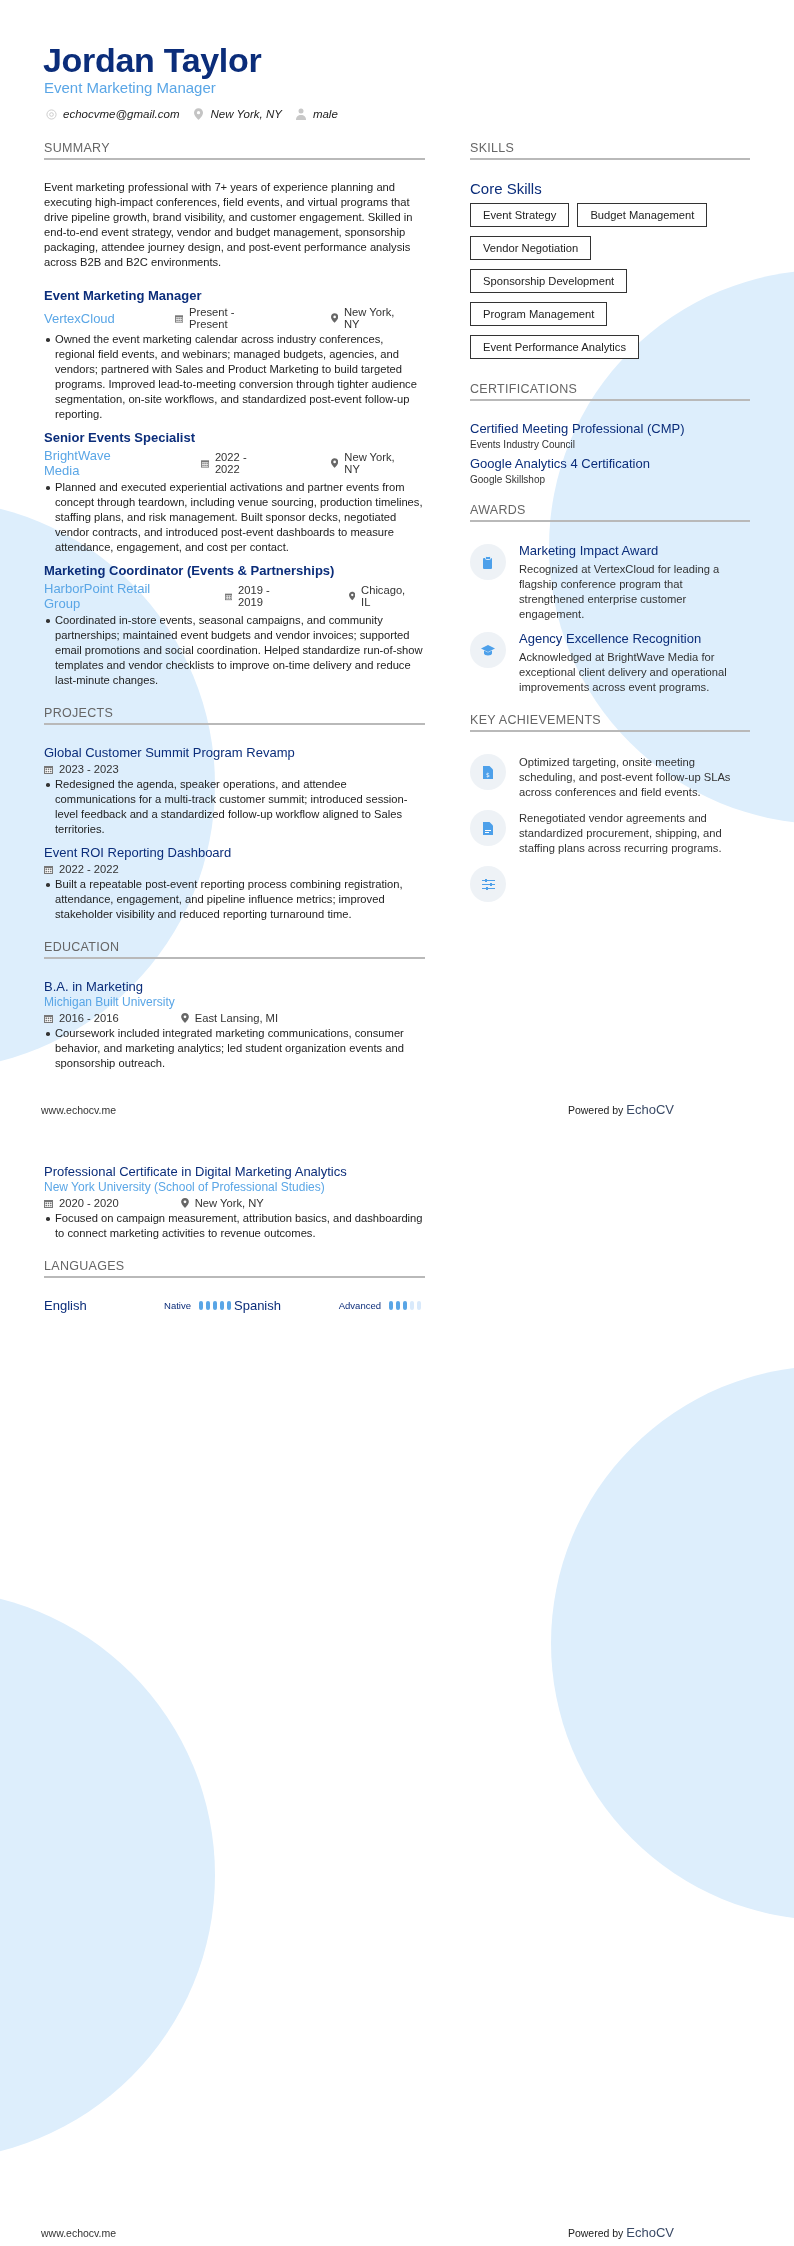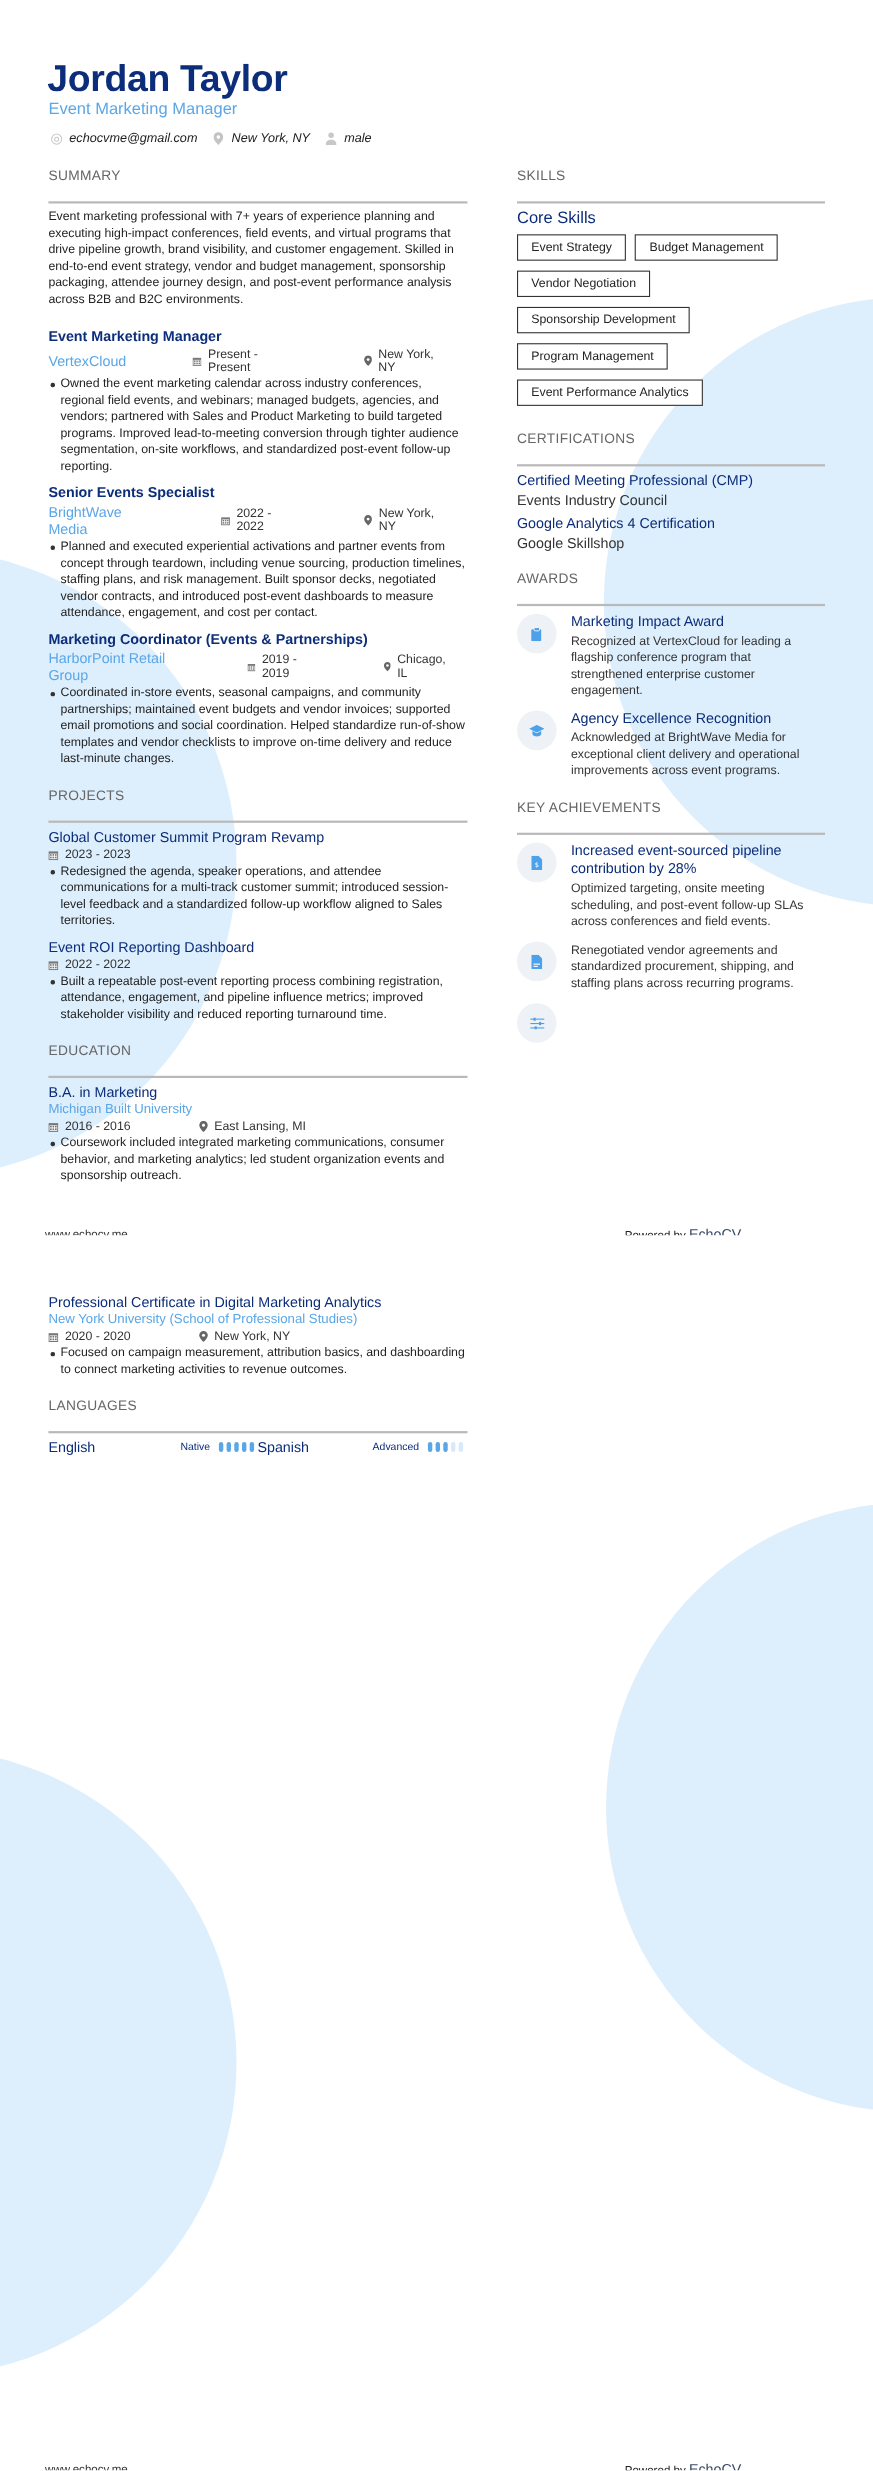--- a/index.html
+++ b/index.html
@@ -1,31 +1,31 @@
 <!DOCTYPE html>
 <html><head>
 <meta charset="utf-8">
 <style>
   * { box-sizing: border-box; margin: 0; padding: 0; }
   html, body { width: 794px; background: #ffffff; }
   body { font-family: "Liberation Sans", sans-serif; color: #222; }
   .page { position: relative; width: 794px; height: 1123px; overflow: hidden; background: #fff; }
   .circle { position: absolute; border-radius: 50%; background: #ddeefc; z-index: 0; }
-  .content { position: absolute; left: 0; top: 12px; width: 716px; height: 1123px; z-index: 1; }
+  .content { position: absolute; left: 0; top: 0; width: 716px; height: 1123px; z-index: 1; }
 
   .name { position: absolute; left: 43px; top: 41px; font-size: 34px; font-weight: bold; color: #0b2d7a; letter-spacing: -0.3px; }
   .title { position: absolute; left: 44px; top: 79px; font-size: 15px; color: #5aa6e6; }
   .contacts { position: absolute; left: 45px; top: 108px; display: flex; align-items: center; font-size: 11.5px; color: #222; }
   .contact { display: flex; align-items: center; margin-right: 13px; font-style: italic; }
   .cicon { width: 12px; height: 12px; margin-right: 6px; display: inline-flex; align-items: center; justify-content: center; }
 
   .col-left { position: absolute; left: 44px; width: 381px; }
   .col-right { position: absolute; left: 470px; width: 280px; }
 
-  .sec-h { font-size: 12.5px; color: #666; letter-spacing: 0.3px; padding-bottom: 16px; border-bottom: 2px solid #b9b9b9; margin-bottom: 5px; text-transform: uppercase; }
+  .sec-h { font-size: 12.5px; color: #666; letter-spacing: 0.3px; padding-bottom: 3px; border-bottom: 2px solid #b9b9b9; margin-bottom: 20px; text-transform: uppercase; }
   .sec { margin-bottom: 18px; }
   .para { font-size: 11.2px; line-height: 15px; color: #222; }
 
   .job-title { font-size: 13px; font-weight: bold; color: #0b2d7a; margin-top: 2px; }
   .job-meta { display: flex; align-items: center; font-size: 11.2px; color: #333; margin-top: 3px; margin-bottom: 2px; gap: 44px; }
   .company { font-size: 13px; color: #5aa6e6; margin-right: 16px; }
   .meta-item { display: flex; align-items: center; margin-right: 18px; }
   .ico-cal { width: 9px; height: 9px; margin-right: 6px; }
   .ico-pin { width: 8px; height: 10px; margin-right: 6px; }
   .bullets { list-style: none; font-size: 11.2px; line-height: 15px; color: #222; margin-bottom: 8px; }
@@ -34,21 +34,21 @@
 
   .proj-title { font-size: 13px; color: #0b2d7a; margin-top: 2px; }
   .edu-degree { font-size: 13px; color: #0b2d7a; }
   .edu-school { font-size: 12px; color: #5aa6e6; margin-top: 1px; }
 
   .core-h { font-size: 15px; color: #0b2d7a; margin: 2px 0 6px; }
   .tags { display: flex; flex-wrap: wrap; }
   .tag { border: 1px solid #333; font-size: 11.2px; color: #222; padding: 5px 12px; margin: 0 8px 9px 0; background: #fff; }
 
   .cert-name { font-size: 13px; color: #0b2d7a; margin-top: 4px; }
-  .cert-org { font-size: 13px; color: #333; margin-top: 3px; margin-bottom: 6px; }
+  .cert-org { font-size: 10px; color: #333; margin-top: 3px; margin-bottom: 6px; }
 
   .ach { display: flex; margin-bottom: 8px; }
   .ach-ico { width: 36px; height: 36px; border-radius: 50%; background: #eef2f6; flex: none; display: flex; align-items: center; justify-content: center; margin-right: 13px; margin-top: 2px; }
   .ach-body { flex: 1; }
   .ach-title { font-size: 13px; color: #0b2d7a; line-height: 17px; }
   .ach-desc { font-size: 11.2px; line-height: 15px; color: #333; margin-top: 3px; }
 
   .footer-l { position: absolute; left: 41px; font-size: 10.5px; color: #333; }
   .footer-r { position: absolute; right: 42px; font-size: 10.5px; color: #222; }
   .footer-r .brand { font-size: 13px; color: #3a4a66; }
@@ -334,21 +334,20 @@
       <div class="sec">
         <div class="sec-h">KEY ACHIEVEMENTS</div>
         <div class="ach">
           <div class="ach-ico">
               <svg width="10" height="13" viewBox="0 0 10 13">
                 <path d="M0 0h6.5L10 3.5V13H0z" fill="#4da0ea"></path>
                 <text x="5" y="10.5" font-size="6" text-anchor="middle" fill="#fff" font-family="DejaVu Sans, sans-serif">$</text>
               </svg>
             </div>
           <div class="ach-body">
-            <div class="ach-title">Increased event-sourced pipeline contribution by 28%</div>
             <div class="ach-desc">Optimized targeting, onsite meeting scheduling, and post-event follow-up SLAs across conferences and field events.</div>
           </div>
         </div>
         <div class="ach">
           <div class="ach-ico">
               <svg width="10" height="13" viewBox="0 0 10 13">
                 <path d="M0 0h6.5L10 3.5V13H0z" fill="#4da0ea"></path>
                 <rect x="2" y="8" width="6" height="1" fill="#fff"></rect>
                 <rect x="2" y="10" width="4" height="1" fill="#fff"></rect>
               </svg>

